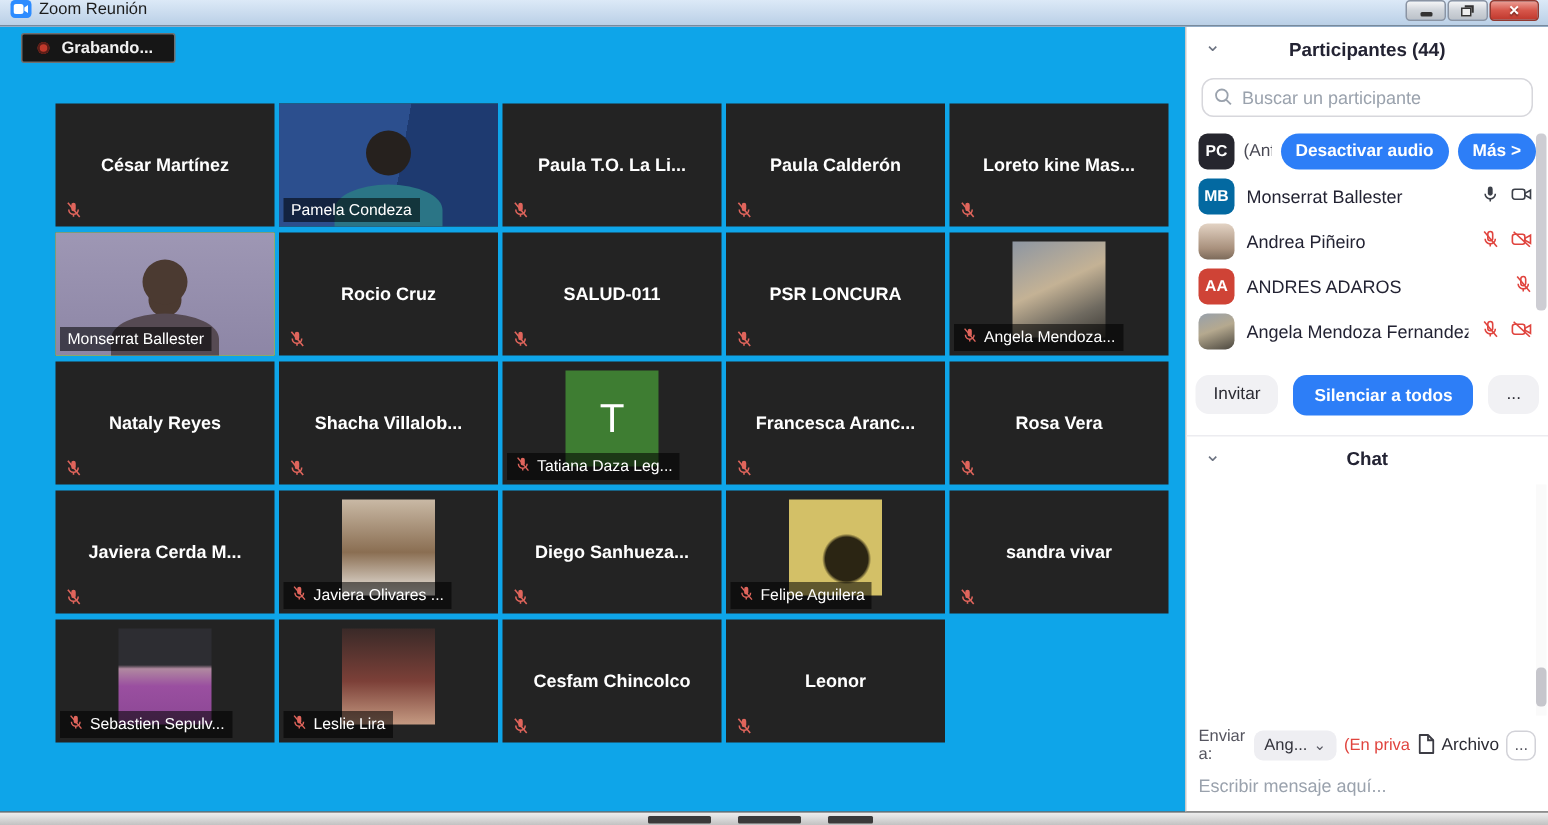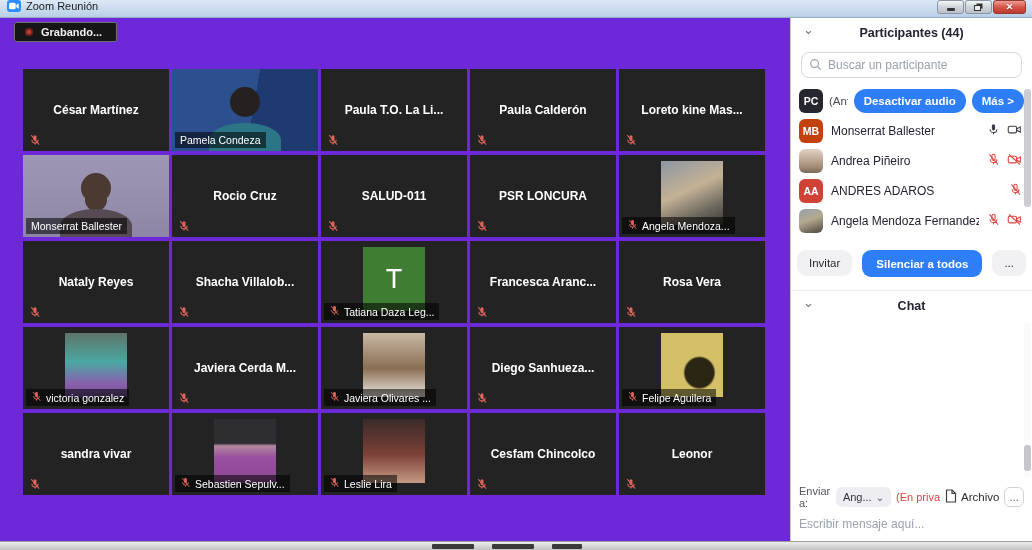--- a/index.html
+++ b/index.html
@@ -21,30 +21,30 @@
              display:flex; align-items:center; justify-content:center; }
   .win-btn.min, .win-btn.max { width:27px; }
   .win-btn.close { width:33px; background:linear-gradient(#eb9d94,#d6564a 50%,#c0392e);
                    border-color:#903a31; }
   .glyph-min { width:8px; height:3px; background:#333; margin-top:5px; border-radius:1px; }
   .glyph-max { width:7px; height:6px; border:1px solid #333; background:#eee; box-shadow:2px -2px 0 -0.5px #333; margin:1px 2px 0 0; }
   .glyph-close { color:#fff; font-size:9px; font-weight:bold; line-height:1; text-shadow:0 1px 1px #7c2b23; }
 
   
   .main { flex:1 1 auto; display:flex; min-height:0; }
-  .video-area { width:902px; background:#6d28d9; position:relative; }
+  .video-area { width:902px; background:#0ea5e9; position:relative; }
 
   .recording-pill { position:absolute; top:4px; left:14px; height:20px;
                     background:#161616; border:1px solid #6f6f6f; border-radius:2px;
                     display:flex; align-items:center; gap:8px; padding:0 14px 0 10px; z-index:5; }
   .rec-dot { width:8px; height:8px; border-radius:50%; background:#c0392b;
              box-shadow:0 0 0 1.5px #5a1d17 inset; }
   .recording-pill span.txt { color:#f0f0f0; font-size:11px; font-weight:bold; }
 
-  #video-grid { position:absolute; left:23px; top:51px;
+  #video-grid { position:absolute; left:37px; top:51px;
                 display:grid; grid-template-columns:repeat(5,146px);
                 grid-auto-rows:82px; column-gap:3px; row-gap:4px; }
   .tile { position:relative; background:#232323; overflow:hidden;
           display:flex; align-items:center; justify-content:center; }
   .tile.active { outline:3px solid #c9d94b; outline-offset:-3px; box-shadow:0 0 0 1px #79b93e inset; }
   .tile-center-name { color:#fff; font-size:12px; font-weight:700; text-align:center; padding:0 6px;
                       white-space:nowrap; overflow:hidden; max-width:100%; }
   .tile-label { position:absolute; left:3px; bottom:3px; background:rgba(0,0,0,.55);
                 color:#fff; font-size:10.5px; padding:2px 5px; display:flex; align-items:center;
                 gap:4px; max-width:calc(100% - 6px); white-space:nowrap; overflow:hidden; }
@@ -85,21 +85,21 @@
   .search-wrap input { width:100%; height:26px; border:1px solid #d7d7dc; border-radius:8px;
                        padding:0 8px 0 26px; font-size:12px; color:#333; outline:none;
                        font-family:"Liberation Sans",sans-serif; }
   .search-wrap input::placeholder { color:#9aa2ad; }
   .search-icon { position:absolute; left:8px; top:6px; }
 
   .host-row { height:30px; display:flex; align-items:center; gap:6px; padding:0 8px; flex:0 0 auto; }
   .avatar { width:24px; height:24px; border-radius:6px; color:#fff; font-size:10.5px; font-weight:700;
             display:inline-flex; align-items:center; justify-content:center; flex:0 0 auto; }
   .av-dark { background:#26262e; }
-  .av-green { background:#c2410c; }
+  .av-green { background:#0369a1; }
   .av-red { background:#cf4336; }
   .av-photo-light { background:linear-gradient(180deg,#e3d3c4,#a8907c 70%,#7c6a5a); }
   .av-photo-dark  { background:linear-gradient(160deg,#97a0ab,#b5a98f 45%,#4a463e); }
   .host-label { color:#4a4a55; font-size:11.5px; white-space:nowrap; overflow:hidden; max-width:46px; flex:0 1 auto; }
   .blue-btn { background:#2d7ef7; color:#fff; border:none; border-radius:12px; height:24px;
               padding:0 10px; font-size:11.5px; font-weight:700; white-space:nowrap;
               font-family:"Liberation Sans",sans-serif; }
   #plist { flex:0 0 auto; }
   .p-row { height:30px; display:flex; align-items:center; gap:8px; padding:0 10px 0 8px; }
   .p-name { flex:1 1 auto; font-size:12px; white-space:nowrap; overflow:hidden; }
@@ -382,36 +382,20 @@
                 <g stroke="#e0655c" stroke-width="1.4" fill="none">
                   <rect x="6" y="1.6" width="4" height="7.6" rx="2" fill="#e0655c" stroke="none"></rect>
                   <path d="M3.8 7.6a4.2 4.2 0 0 0 8.4 0"></path>
                   <path d="M8 11.8V14"></path>
                   <path d="M3 1.6l10.5 12.6"></path>
                 </g>
               </svg>
             </span>
   </div>
           <div class="tile">
-    <div class="tile-media sq av-river"></div>
-
-    <div class="tile-label">
-      <span class="lbl-mic"><svg width="11" height="11" viewBox="0 0 16 16">
-                  <g stroke="#e0655c" stroke-width="1.4" fill="none">
-                    <rect x="6" y="1.6" width="4" height="7.6" rx="2" fill="#e0655c" stroke="none"></rect>
-                    <path d="M3.8 7.6a4.2 4.2 0 0 0 8.4 0"></path>
-                    <path d="M8 11.8V14"></path>
-                    <path d="M3 1.6l10.5 12.6"></path>
-                  </g>
-                </svg></span>
-      <span class="nm">victoria gonzalez</span>
-    </div>
-
-  </div>
-          <div class="tile">
 
     <div class="tile-center-name">Javiera Cerda M...</div>
 
     <span class="corner-mic">
               <svg width="12" height="12" viewBox="0 0 16 16">
                 <g stroke="#e0655c" stroke-width="1.4" fill="none">
                   <rect x="6" y="1.6" width="4" height="7.6" rx="2" fill="#e0655c" stroke="none"></rect>
                   <path d="M3.8 7.6a4.2 4.2 0 0 0 8.4 0"></path>
                   <path d="M8 11.8V14"></path>
                   <path d="M3 1.6l10.5 12.6"></path>

